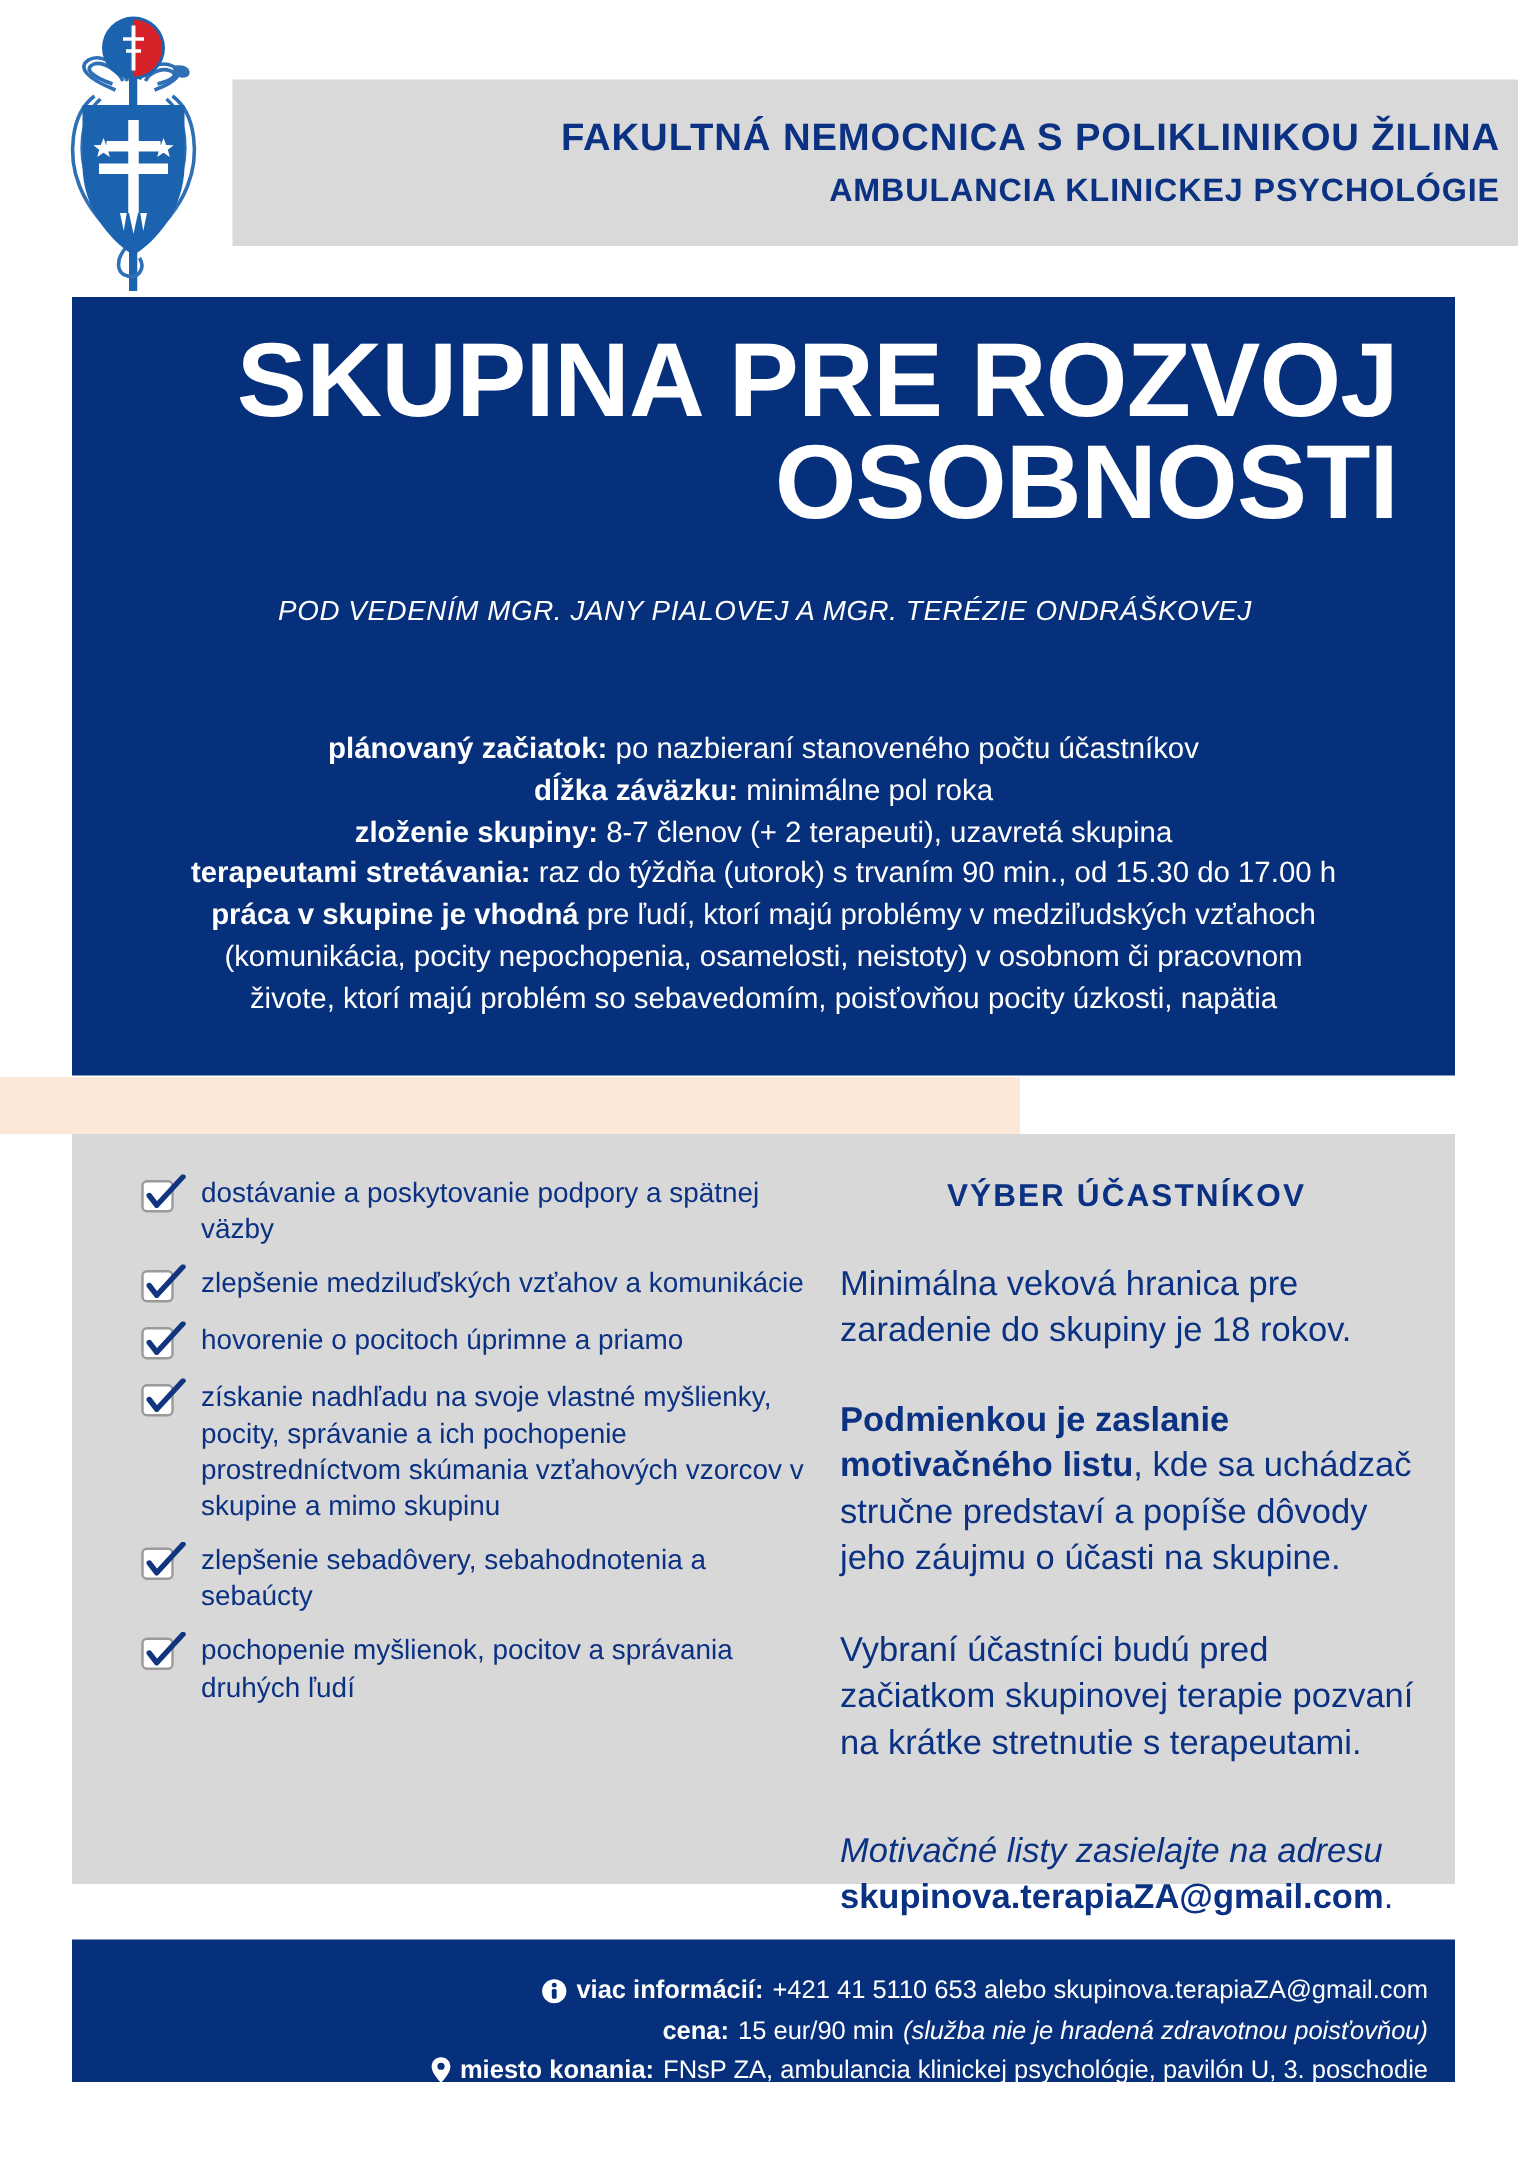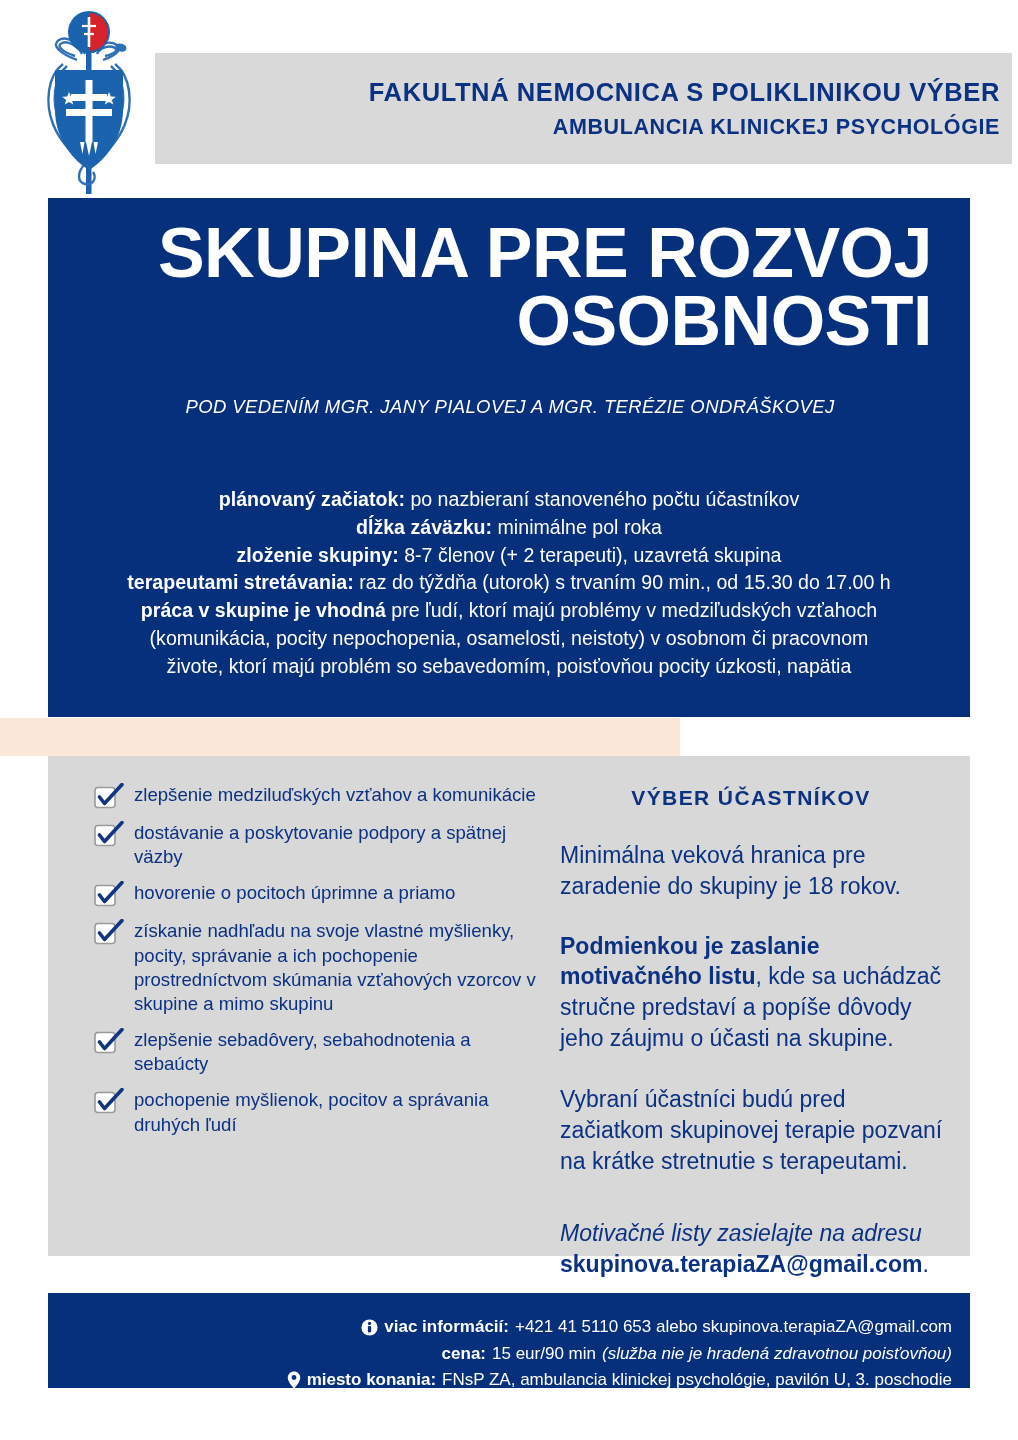--- a/index.html
+++ b/index.html
@@ -261,21 +261,21 @@
       <path d="M60.5 136 L62.5 148 L65 136 Z"></path>
 
       <path d="M36 86 l1.8 4.6 4.9 .2 -3.8 3.1 1.3 4.7 -4.2-2.7 -4.2 2.7 1.3-4.7 -3.8-3.1 4.9-.2 z"></path>
       <path d="M76 86 l1.8 4.6 4.9 .2 -3.8 3.1 1.3 4.7 -4.2-2.7 -4.2 2.7 1.3-4.7 -3.8-3.1 4.9-.2 z"></path>
     </g>
   </svg>
 </div>
 
 <div id="header-band"></div>
 <div id="header-text-wrap">
-  <div class="hdr-line1">FAKULTNÁ NEMOCNICA S POLIKLINIKOU VÝBER</div>
+  <div class="hdr-line1">FAKULTNÁ NEMOCNICA S POLIKLINIKOU ŽILINA</div>
   <div class="hdr-line2">AMBULANCIA KLINICKEJ PSYCHOLÓGIE</div>
 </div>
 
 <div id="hero">
 
   <div id="hero-title">
     <span class="t-line">SKUPINA PRE ROZVOJ</span>
     <span class="t-line">OSOBNOSTI</span>
   </div>
 
@@ -310,31 +310,31 @@
 
     <div id="checklist">
 
       <div class="check-item">
         <span class="check-box">
           <svg viewBox="0 0 30 26" width="30" height="26" xmlns="http://www.w3.org/2000/svg">
             <rect x="1" y="4.5" width="20" height="20" rx="3" ry="3" fill="#ffffff" stroke="#9a9a9a" stroke-width="1.6"></rect>
             <path d="M5.5 14 L10.5 20.5 L28 1.5" fill="none" stroke="#12357f" stroke-width="3.6" stroke-linecap="round" stroke-linejoin="round"></path>
           </svg>
         </span>
+        <span class="check-text">dostávanie a poskytovanie podpory a spätnej väzby</span>
+      </div>
+
+      <div class="check-item">
+        <span class="check-box">
+          <svg viewBox="0 0 30 26" width="30" height="26" xmlns="http://www.w3.org/2000/svg">
+            <rect x="1" y="4.5" width="20" height="20" rx="3" ry="3" fill="#ffffff" stroke="#9a9a9a" stroke-width="1.6"></rect>
+            <path d="M5.5 14 L10.5 20.5 L28 1.5" fill="none" stroke="#12357f" stroke-width="3.6" stroke-linecap="round" stroke-linejoin="round"></path>
+          </svg>
+        </span>
         <span class="check-text">zlepšenie medziluďských vzťahov a komunikácie</span>
-      </div>
-
-      <div class="check-item">
-        <span class="check-box">
-          <svg viewBox="0 0 30 26" width="30" height="26" xmlns="http://www.w3.org/2000/svg">
-            <rect x="1" y="4.5" width="20" height="20" rx="3" ry="3" fill="#ffffff" stroke="#9a9a9a" stroke-width="1.6"></rect>
-            <path d="M5.5 14 L10.5 20.5 L28 1.5" fill="none" stroke="#12357f" stroke-width="3.6" stroke-linecap="round" stroke-linejoin="round"></path>
-          </svg>
-        </span>
-        <span class="check-text">dostávanie a poskytovanie podpory a spätnej väzby</span>
       </div>
 
       <div class="check-item">
         <span class="check-box">
           <svg viewBox="0 0 30 26" width="30" height="26" xmlns="http://www.w3.org/2000/svg">
             <rect x="1" y="4.5" width="20" height="20" rx="3" ry="3" fill="#ffffff" stroke="#9a9a9a" stroke-width="1.6"></rect>
             <path d="M5.5 14 L10.5 20.5 L28 1.5" fill="none" stroke="#12357f" stroke-width="3.6" stroke-linecap="round" stroke-linejoin="round"></path>
           </svg>
         </span>
         <span class="check-text">hovorenie o pocitoch úprimne a priamo</span>

